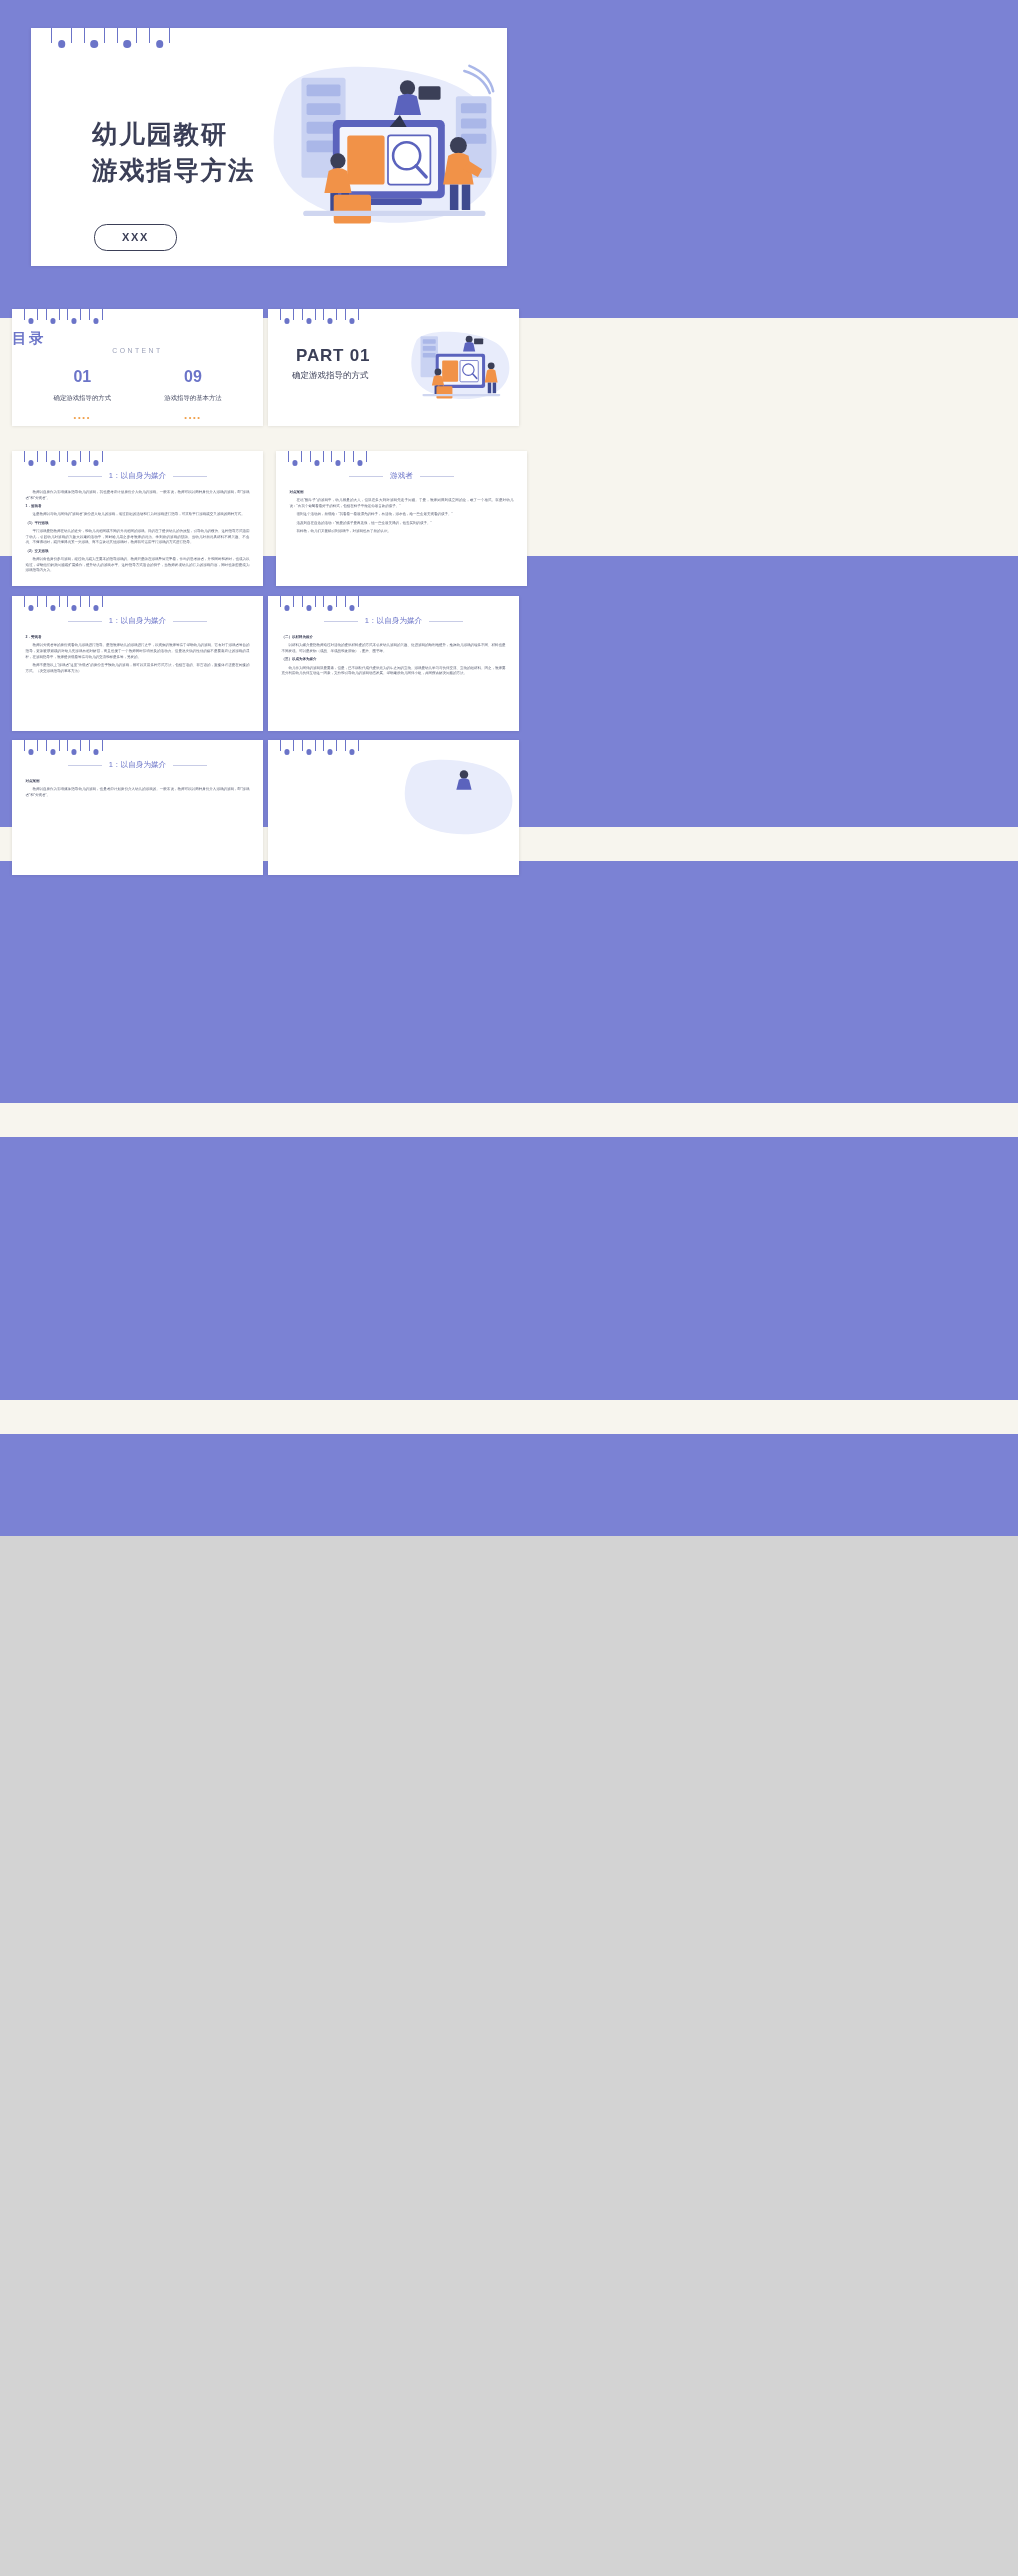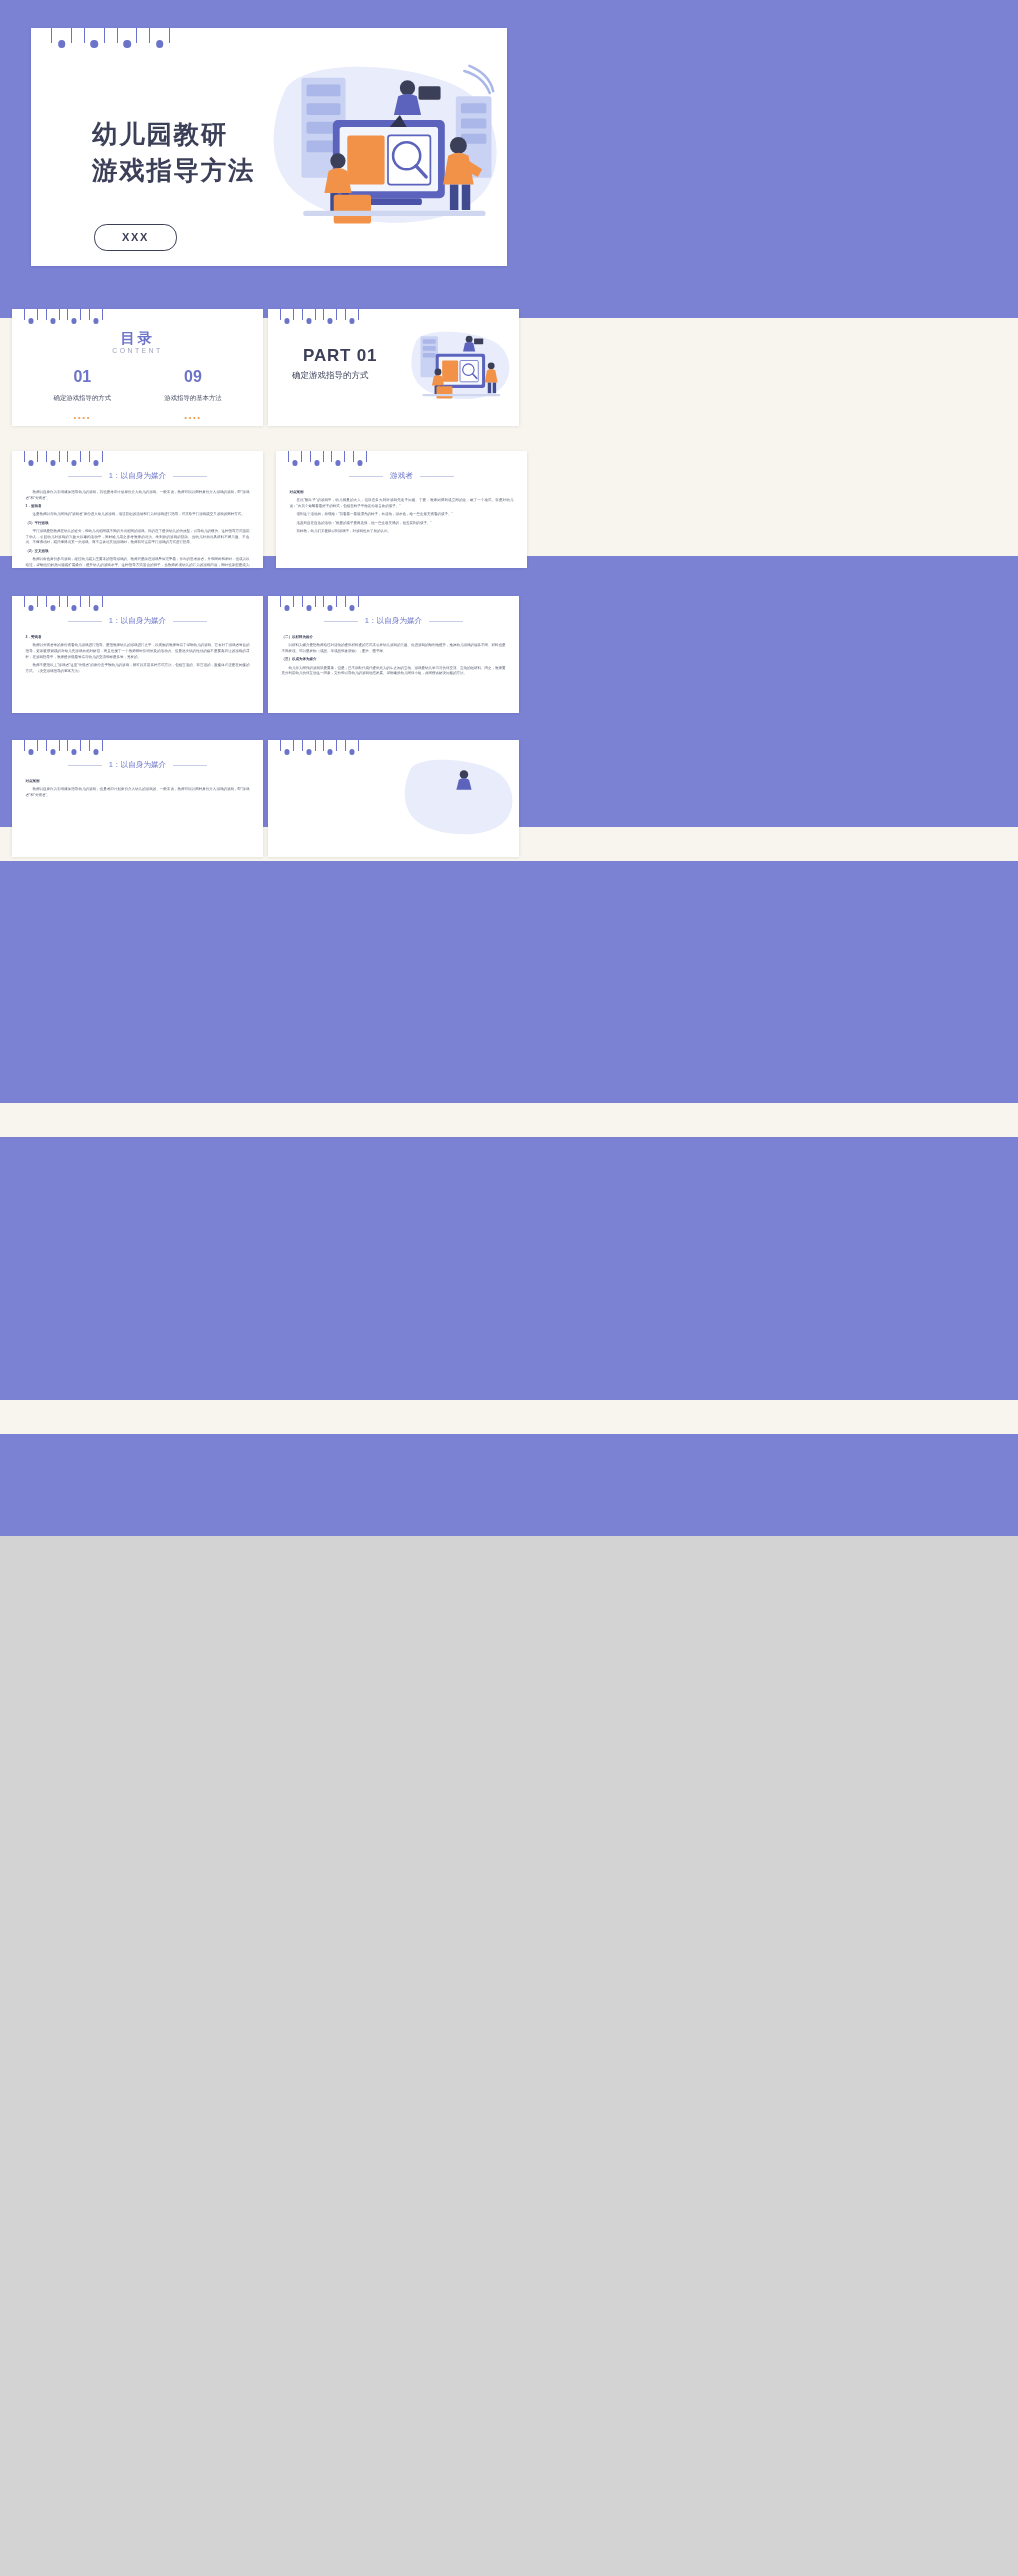--- a/index.html
+++ b/index.html
@@ -49,35 +49,35 @@
   .hero-btn{
     position:absolute;left:63px;top:196px;width:81px;height:24.6px;border:1.3px solid #3b3f57;
     border-radius:12.7px;display:flex;align-items:center;justify-content:center;
     font-size:11px;letter-spacing:1.7px;color:#3b3f57;font-weight:bold;
   }
   .hero-art{position:absolute;right:0;top:8.5px;width:255px;height:229px;}
 
   
   #toc{left:12px;top:309px;width:243px;height:117px;}
   #toc .rings{left:12px;top:-8.5px;}
-  .toc-title{position:absolute;left:0;right:0;top:20.4px;text-align:center;font-size:14.4px;color:#6b74c8;font-weight:bold;letter-spacing:2.5px;}
+  .toc-title{position:absolute;left:0;right:0;top:20.4px;text-align:left;font-size:14.4px;color:#6b74c8;font-weight:bold;letter-spacing:2.5px;}
   .toc-sub{position:absolute;left:0;right:0;top:38px;text-align:center;font-size:6.8px;color:#9aa0b8;letter-spacing:2.5px;}
   .toc-col{position:absolute;top:59px;width:110px;text-align:center;}
   .toc-num{font-size:16px;color:#6b74c8;font-weight:bold;}
   .toc-label{font-size:6.4px;color:#4a4f66;margin-top:7.6px;}
   .toc-dots{margin-top:10.2px;font-size:7.6px;color:#f0a04b;letter-spacing:1.7px;}
 
   #part01{left:268px;top:309px;width:243px;height:117px;}
   #part01 .rings{left:12px;top:-8.5px;}
-  .part-num{position:absolute;left:35px;top:37px;font-size:17px;color:#3b3f57;font-weight:bold;letter-spacing:0.8px;}
+  .part-num{position:absolute;left:28px;top:37px;font-size:17px;color:#3b3f57;font-weight:bold;letter-spacing:0.8px;}
   .part-sub{position:absolute;left:24px;top:61px;font-size:8.5px;color:#3b3f57;}
   .part-art{position:absolute;right:3.4px;top:12px;width:115px;height:95px;}
 
   
-  .cslide{width:243px;height:117px;}
+  .cslide{width:243px;height:135px;}
   .cslide .rings{left:12px;top:-8.5px;}
   .c-head{position:absolute;left:0;right:0;top:20.4px;text-align:center;font-size:7.6px;color:#6b74c8;}
   .c-head .dash{display:inline-block;width:34px;height:0.8px;background:#c8cce6;vertical-align:middle;margin:0 6.8px;}
   .c-body{position:absolute;left:13.6px;right:13.6px;top:39px;font-size:3.5px;line-height:1.65;color:#555a6e;text-align:justify;}
   .c-body p{margin:0 0 2.5px 0;}
   .c-body p.b{font-weight:bold;color:#3b3f57;}
   .c-body p.indent{text-indent:6.8px;}
 
   #s1{left:12px;top:451px;}
   #s2{left:276px;top:451px;}

